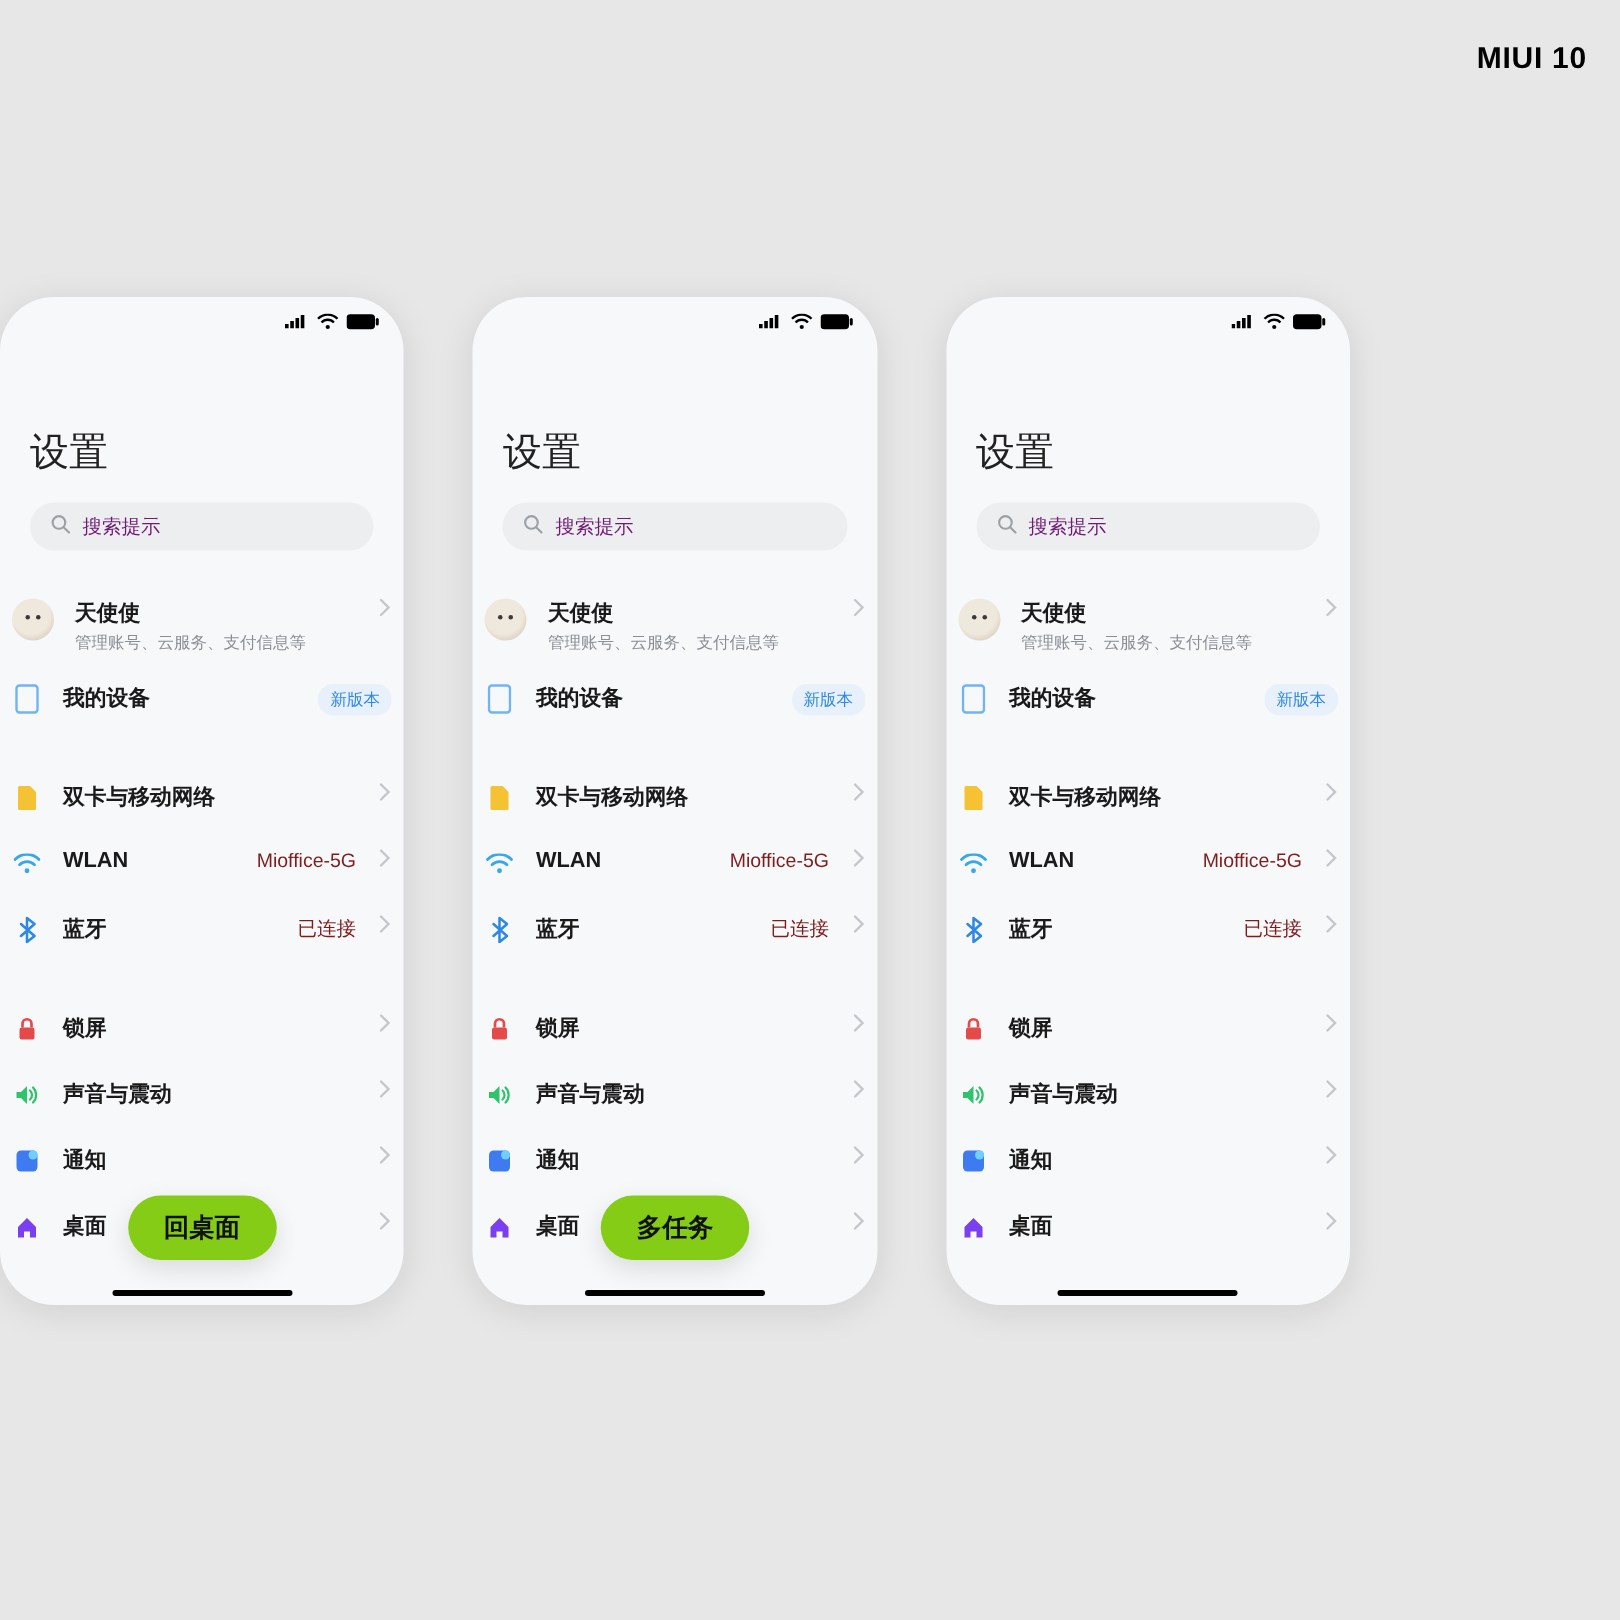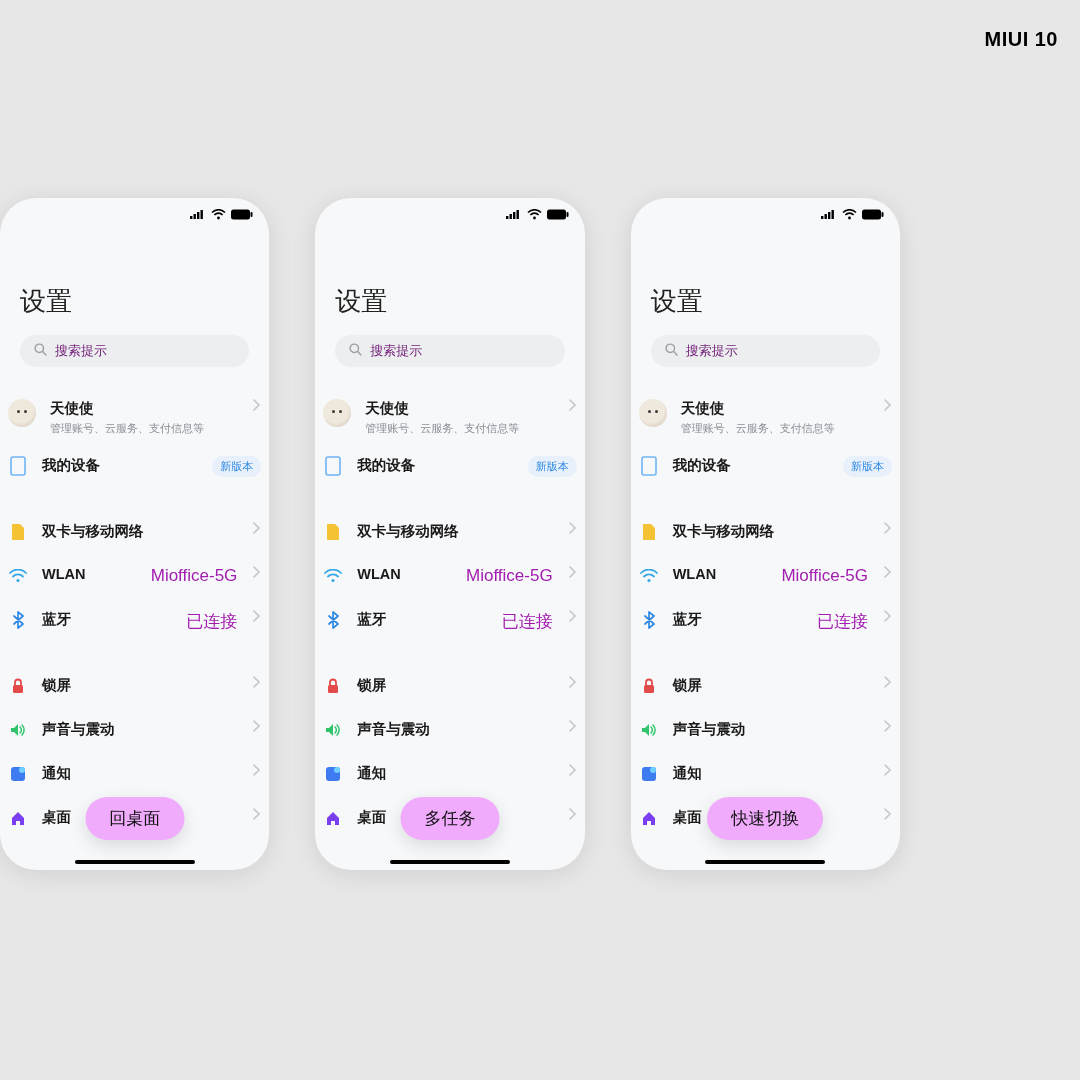--- a/index.html
+++ b/index.html
@@ -72,21 +72,21 @@
     min-height: 44px;
   }
   .row .r-icon {
     width: 20px; height:20px;
     display:flex; align-items:center; justify-content:center;
     flex: 0 0 20px;
   }
   .row .r-main { flex: 1 1 auto; display:flex; flex-direction:column; }
   .row .r-label { font-size: 14.5px; font-weight: 600; color: #1a1a1a; }
   .row .r-sub { font-size: 11px; color: #8a8f96; margin-top: 3px; }
-  .row .r-value { font-size: 17px; color: #a21caf; margin-right: 2px; }
+  .row .r-value { font-size: 13px; color: #7f1d1d; margin-right: 2px; }
   .row .chev { flex:0 0 auto; }
   .avatar {
     width: 28px; height:28px; border-radius:50%;
     background: radial-gradient(circle at 45% 40%, #efe8dd 0 55%, #c9bca8 100%);
     position:relative; flex:0 0 28px;
   }
   .avatar::before, .avatar::after{
     content:""; position:absolute; background:#3a3a3a; border-radius:50%;
     width:3px; height:3px; top:11px;
   }
@@ -94,25 +94,25 @@
   .avatar::after{ left:16px; }
   .badge {
     background:#e8f1fb; color:#2f89e3; font-size:11px;
     padding:3px 8px; border-radius:10px; font-weight:500;margin-left:24px;
   }
   .divider { height: 22px; }
   .gesture-pill {
     position:absolute;
     left:50%; transform:translateX(-50%);
     bottom:30px;
-    background:#f0abfc;
+    background:#84cc16;
     border-radius: 22px;
     padding: 10px 24px;
     font-size: 17px;
-    font-weight: 400;
+    font-weight: 700;
     color:#111;
     box-shadow: 0 6px 18px rgba(0,0,0,0.12);
     white-space:nowrap;
   }
   .home-indicator{
     position:absolute;
     left:50%; transform:translateX(-50%);
     bottom:6px;
     width:120px; height:4px; border-radius:2px;
     background:#000;
@@ -674,17 +674,16 @@
         <div class="r-main">
             <span class="r-label">桌面</span>
           </div>
         <span class="chev">
             <svg width="8" height="12" viewBox="0 0 8 12">
               <path d="M1 1 L6 6 L1 11" fill="none" stroke="#c3c7cc" stroke-width="1.6" stroke-linecap="round"></path>
             </svg>
           </span>
       </div>
     </div>
-    <div class="gesture-pill">快速切换</div>
     <div class="home-indicator"></div>
   </div>
 
 </div>
 
 </body></html>

